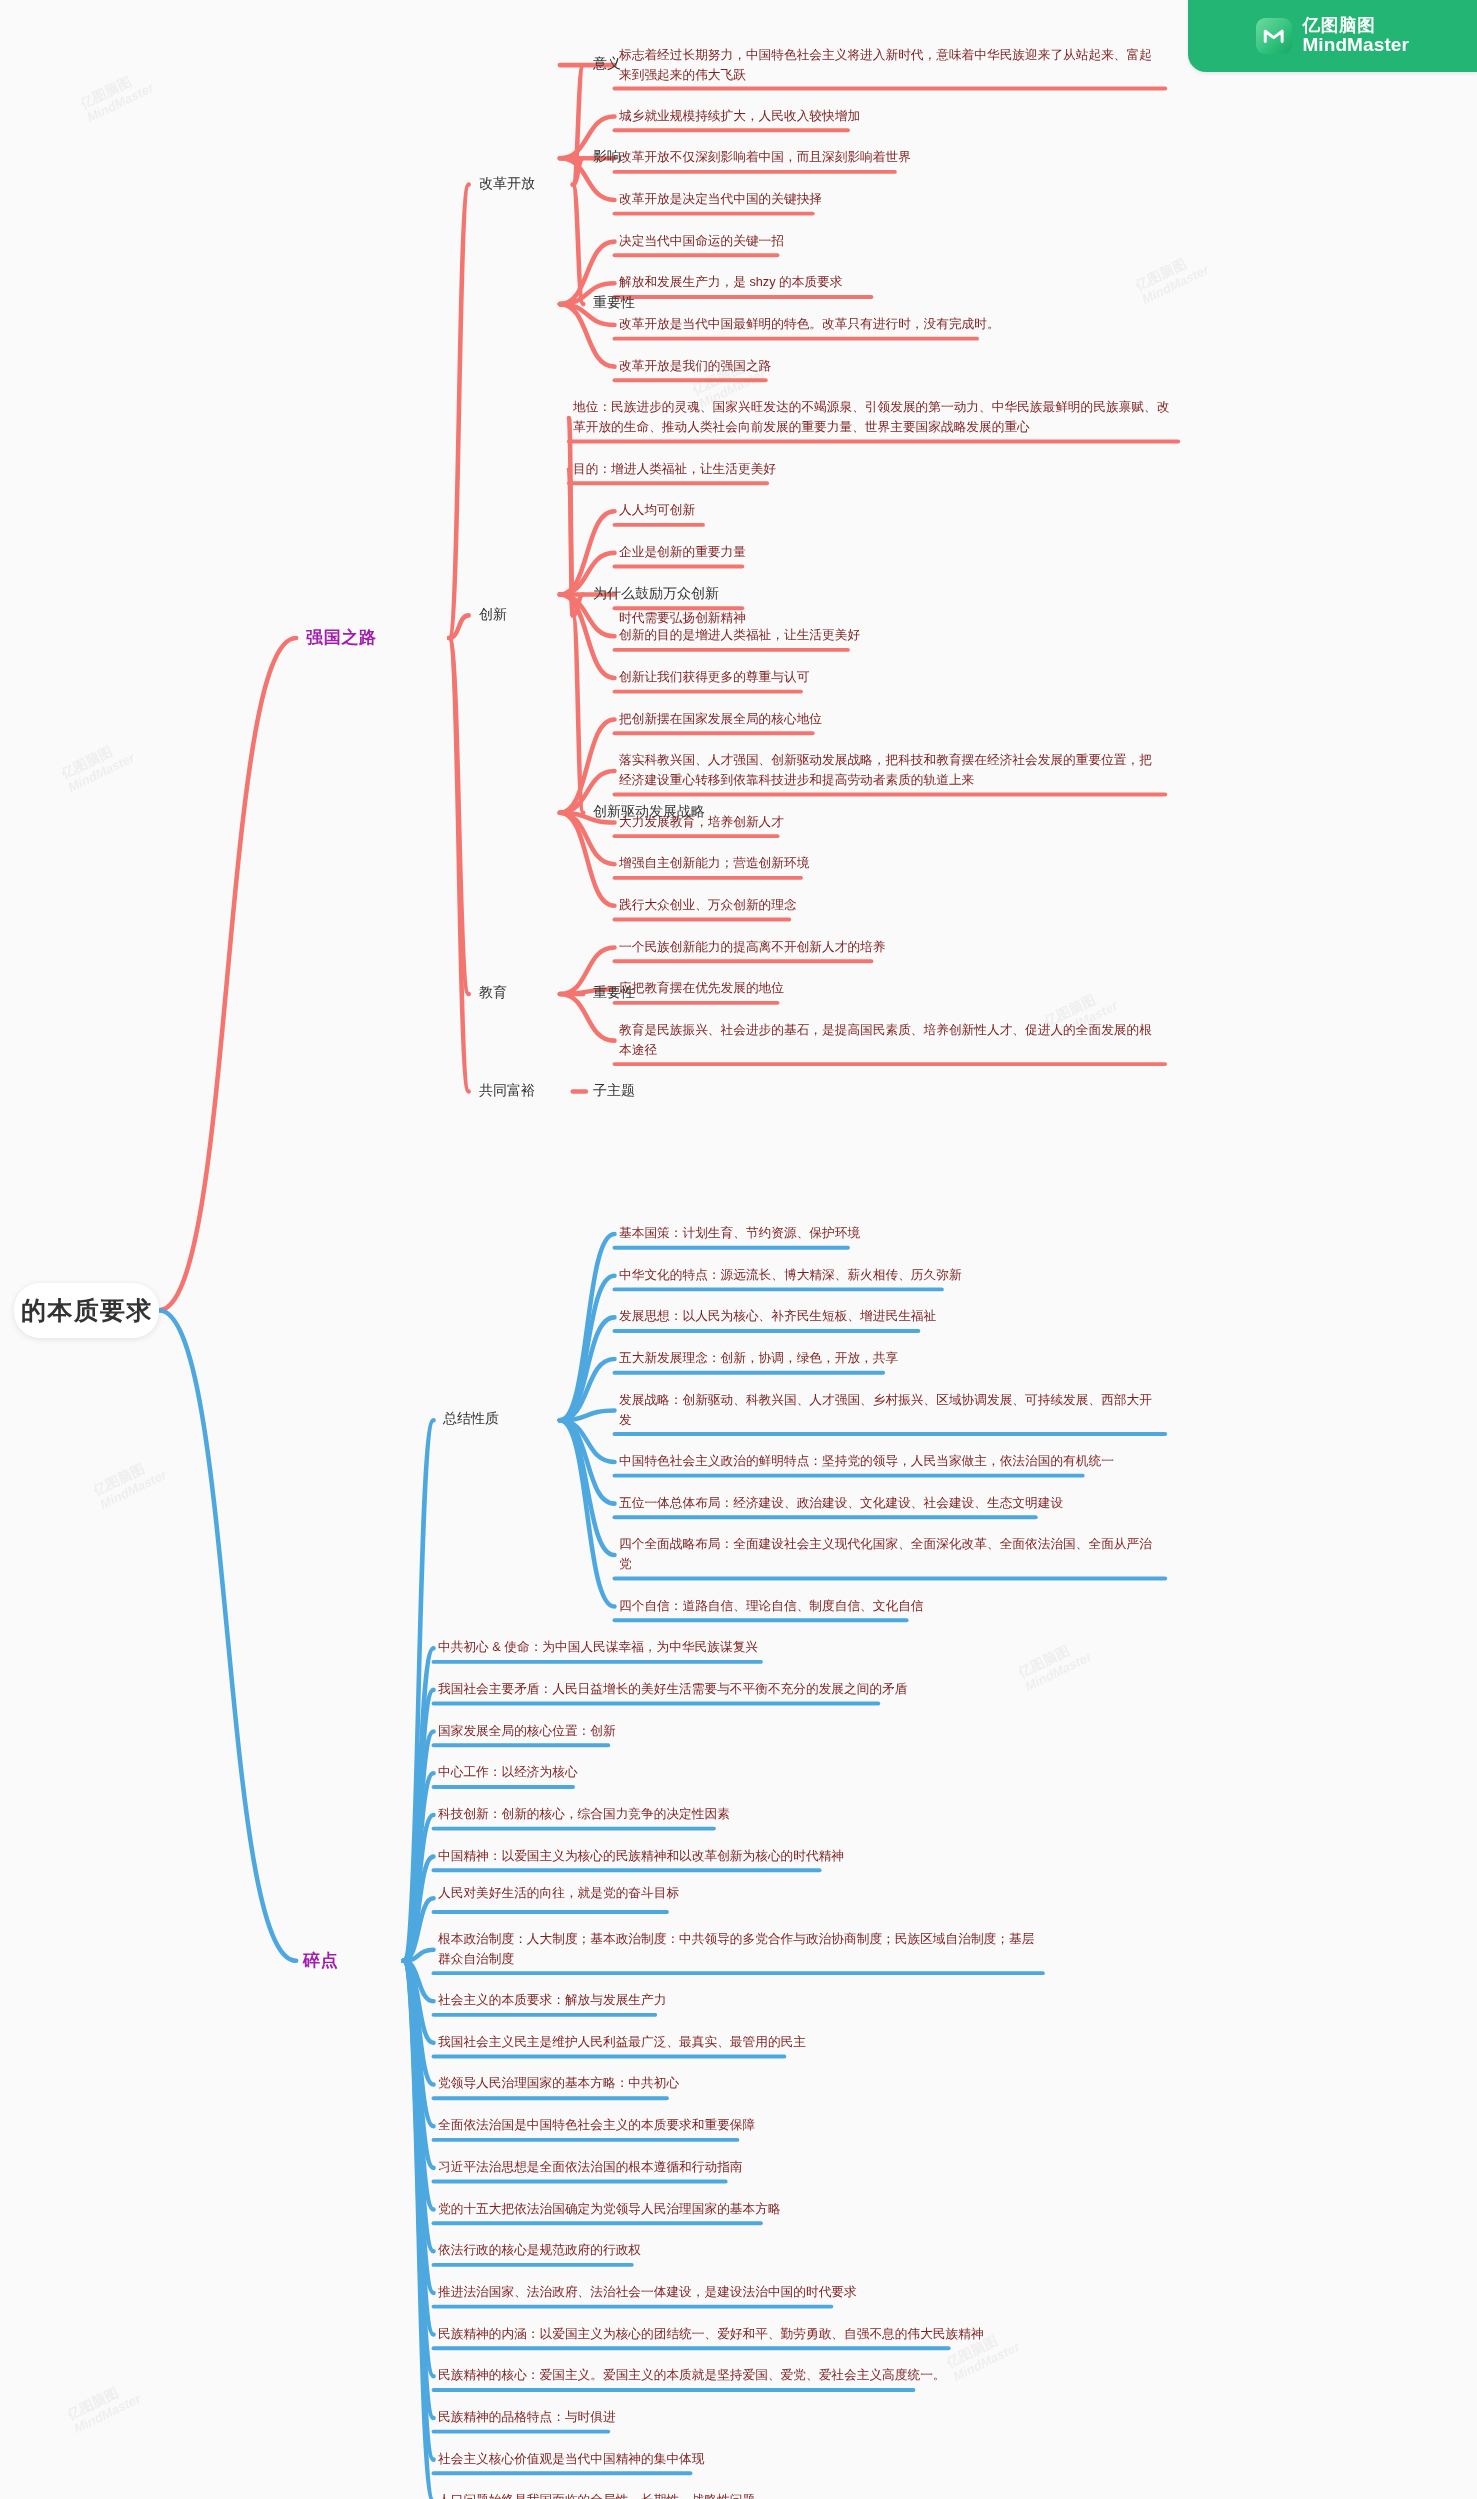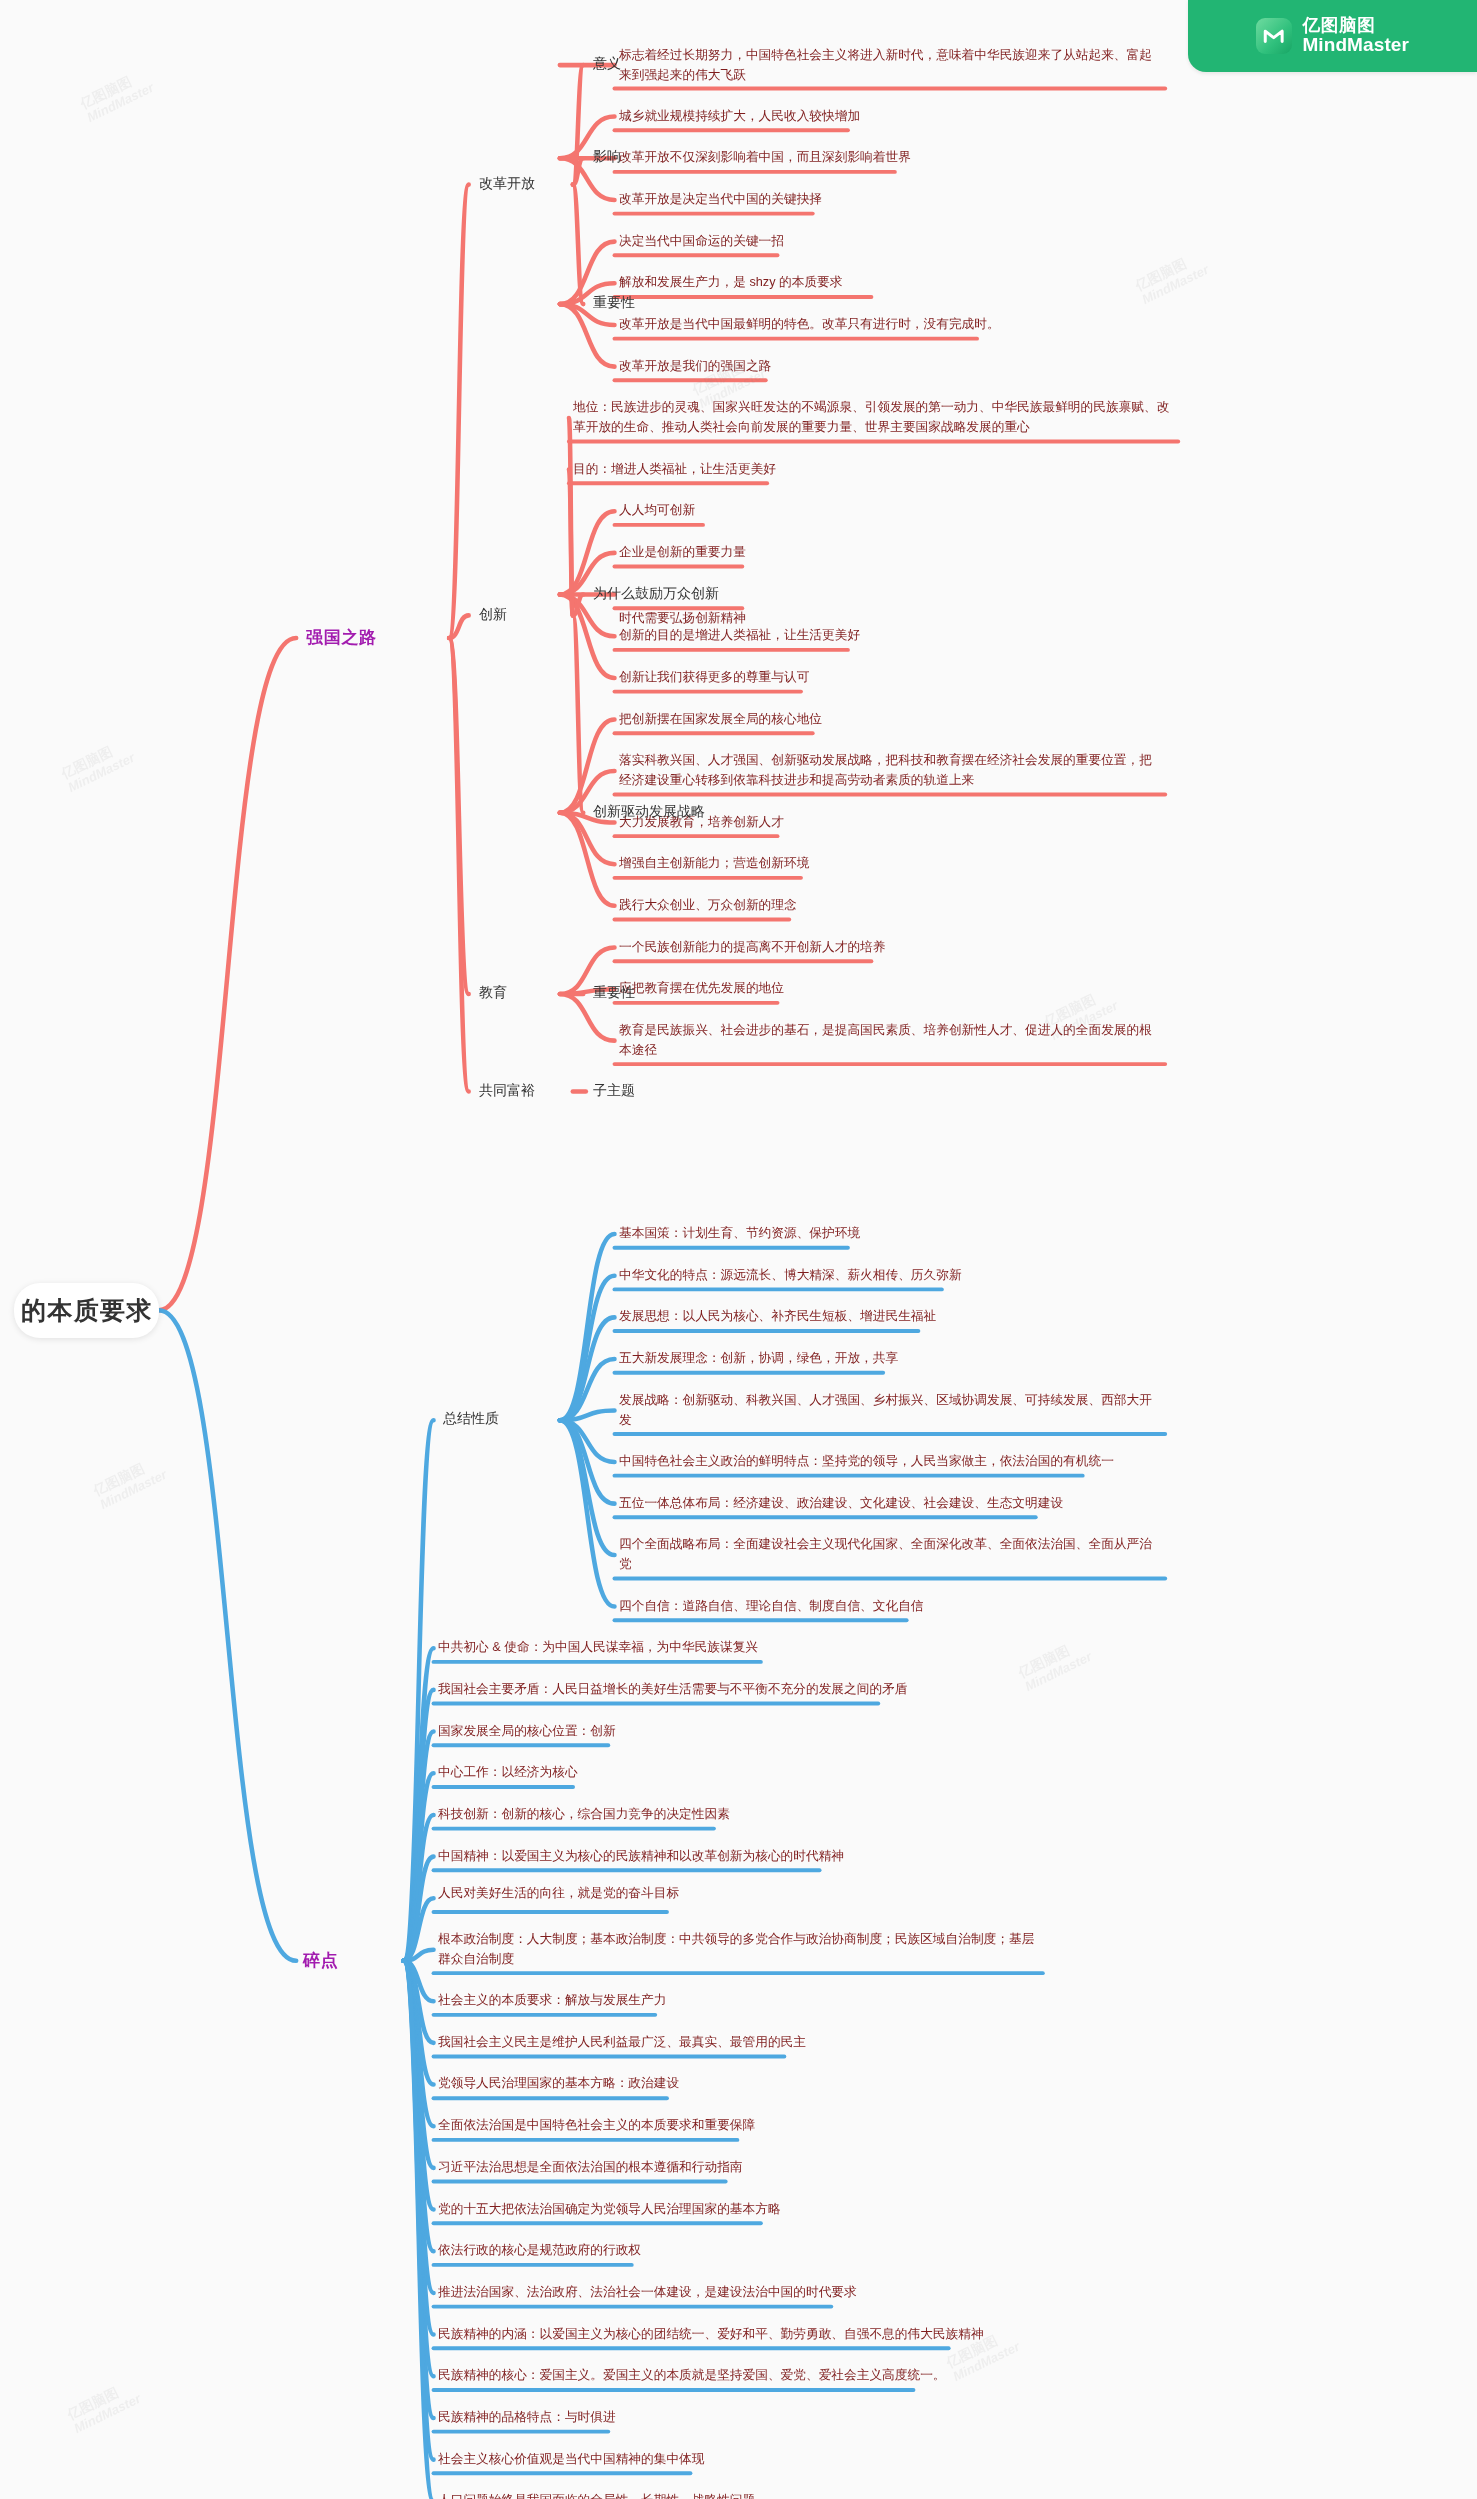--- a/index.html
+++ b/index.html
@@ -252,21 +252,21 @@
       <div class="node leaf" style="left: 438px; top: 1638px; width: 599px;">中共初心 &amp; 使命：为中国人民谋幸福，为中华民族谋复兴</div>
       <div class="node leaf" style="left: 438px; top: 1680px; width: 599px;">我国社会主要矛盾：人民日益增长的美好生活需要与不平衡不充分的发展之间的矛盾</div>
       <div class="node leaf" style="left: 438px; top: 1722px; width: 599px;">国家发展全局的核心位置：创新</div>
       <div class="node leaf" style="left: 438px; top: 1763px; width: 599px;">中心工作：以经济为核心</div>
       <div class="node leaf" style="left: 438px; top: 1805px; width: 599px;">科技创新：创新的核心，综合国力竞争的决定性因素</div>
       <div class="node leaf" style="left: 438px; top: 1847px; width: 599px;">中国精神：以爱国主义为核心的民族精神和以改革创新为核心的时代精神</div>
       <div class="node leaf" style="left: 438px; top: 1860px; width: 599px; margin-top: 24px;">人民对美好生活的向往，就是党的奋斗目标</div>
       <div class="node leaf" style="left: 438px; top: 1930px; width: 599px;">根本政治制度：人大制度；基本政治制度：中共领导的多党合作与政治协商制度；民族区域自治制度；基层群众自治制度</div>
       <div class="node leaf" style="left: 438px; top: 1991px; width: 599px;">社会主义的本质要求：解放与发展生产力</div>
       <div class="node leaf" style="left: 438px; top: 2033px; width: 599px;">我国社会主义民主是维护人民利益最广泛、最真实、最管用的民主</div>
-      <div class="node leaf" style="left: 438px; top: 2074px; width: 599px;">党领导人民治理国家的基本方略：政治建设</div>
+      <div class="node leaf" style="left: 438px; top: 2074px; width: 599px;">党领导人民治理国家的基本方略：中共初心</div>
       <div class="node leaf" style="left: 438px; top: 2116px; width: 599px;">全面依法治国是中国特色社会主义的本质要求和重要保障</div>
       <div class="node leaf" style="left: 438px; top: 2158px; width: 599px;">习近平法治思想是全面依法治国的根本遵循和行动指南</div>
       <div class="node leaf" style="left: 438px; top: 2200px; width: 599px;">党的十五大把依法治国确定为党领导人民治理国家的基本方略</div>
       <div class="node leaf" style="left: 438px; top: 2241px; width: 599px;">依法行政的核心是规范政府的行政权</div>
       <div class="node leaf" style="left: 438px; top: 2283px; width: 599px;">推进法治国家、法治政府、法治社会一体建设，是建设法治中国的时代要求</div>
       <div class="node leaf" style="left: 438px; top: 2325px; width: 599px;">民族精神的内涵：以爱国主义为核心的团结统一、爱好和平、勤劳勇敢、自强不息的伟大民族精神</div>
       <div class="node leaf" style="left: 438px; top: 2366px; width: 599px;">民族精神的核心：爱国主义。爱国主义的本质就是坚持爱国、爱党、爱社会主义高度统一。</div>
       <div class="node leaf" style="left: 438px; top: 2408px; width: 599px;">民族精神的品格特点：与时俱进</div>
       <div class="node leaf" style="left: 438px; top: 2450px; width: 599px;">社会主义核心价值观是当代中国精神的集中体现</div>
       <div class="node leaf" style="left: 438px; top: 2491px; width: 599px;">人口问题始终是我国面临的全局性、长期性、战略性问题</div>

